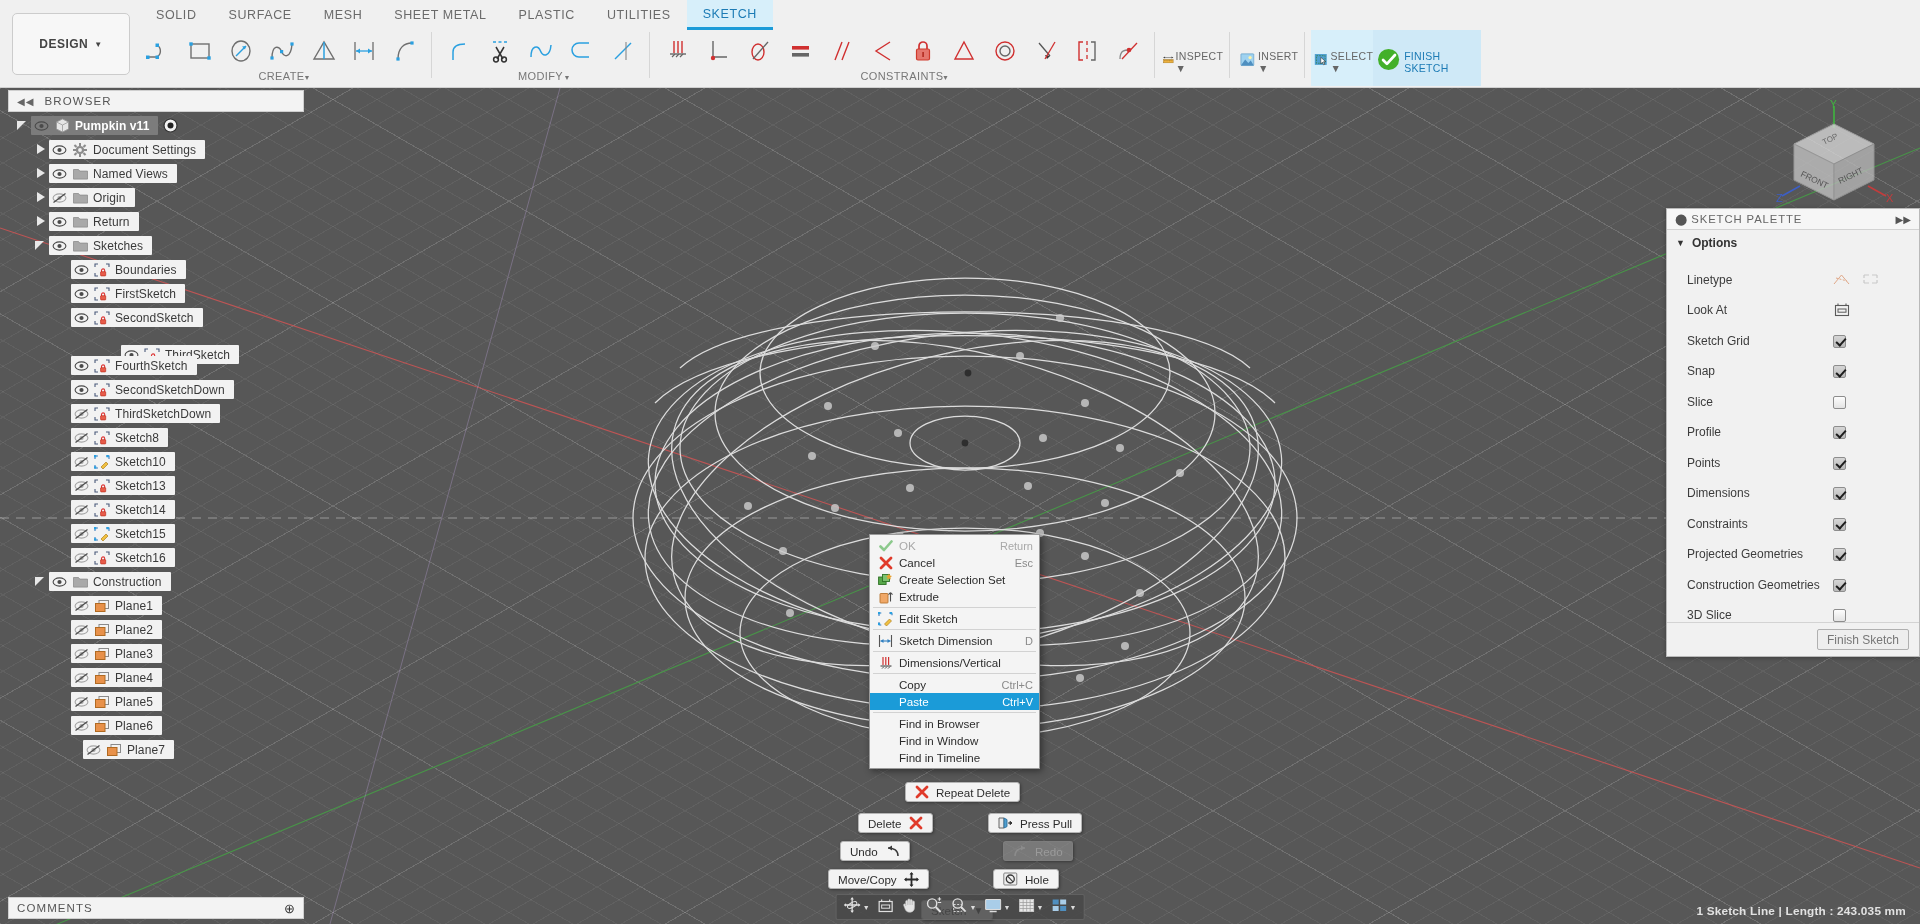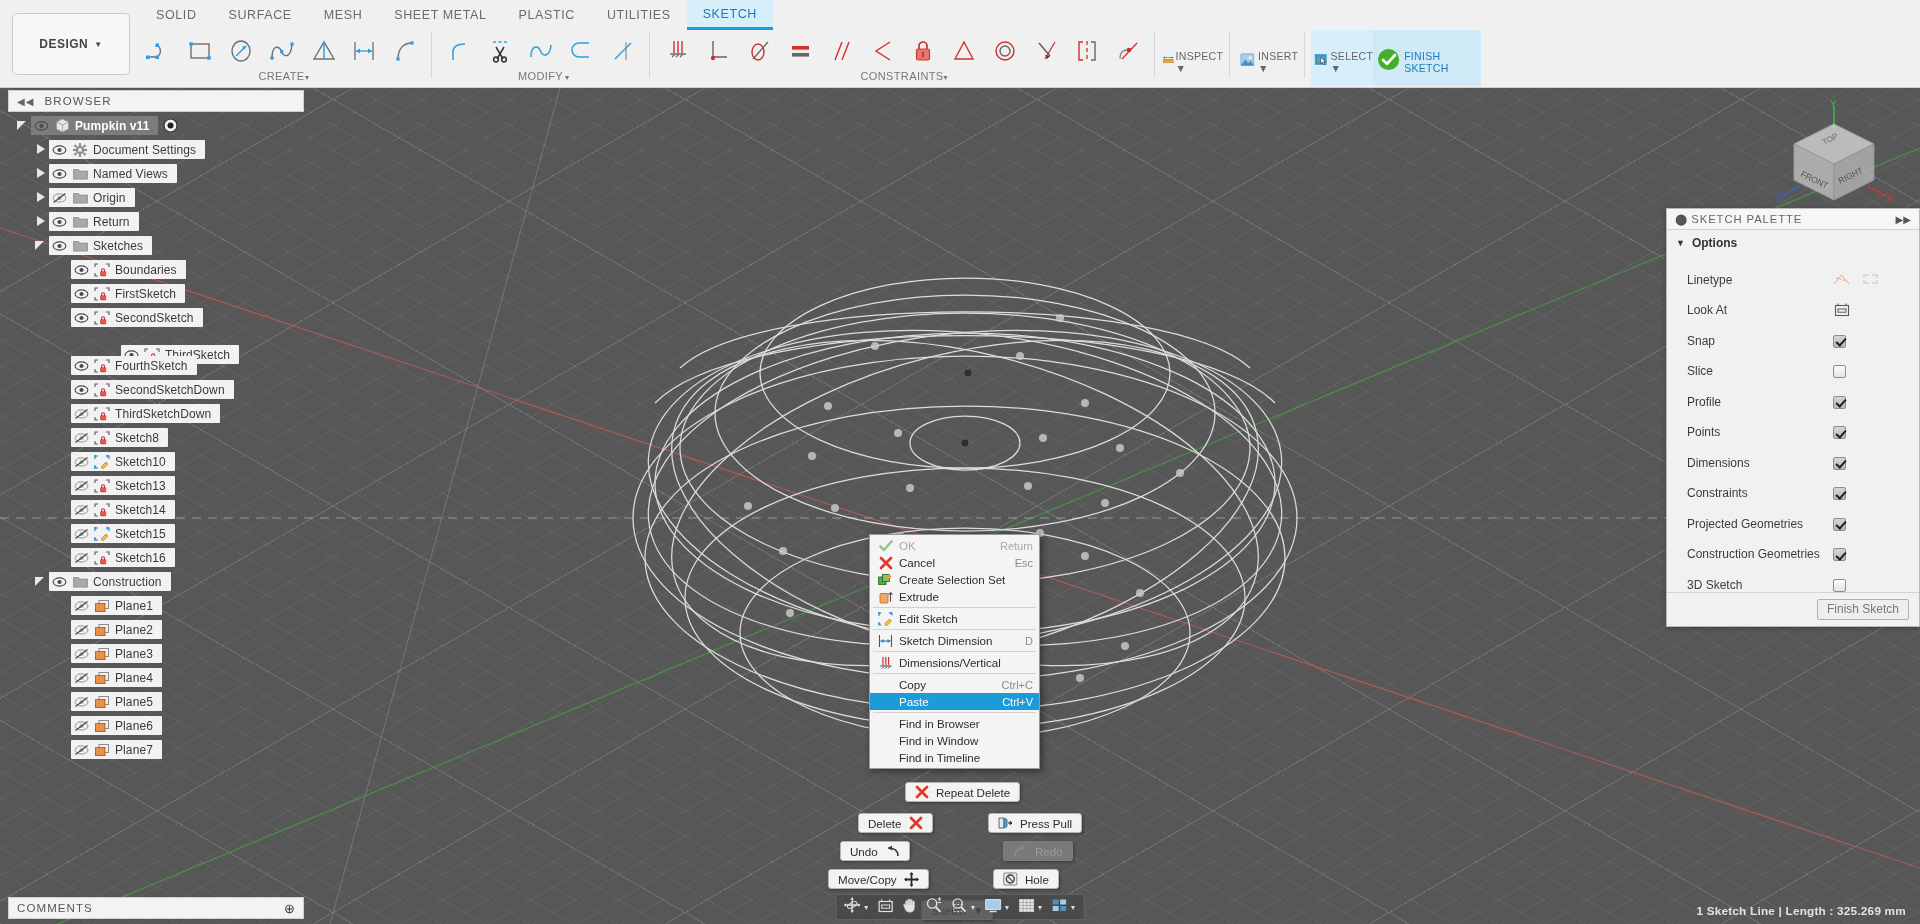--- a/index.html
+++ b/index.html
@@ -920,21 +920,21 @@
             </div>
             <div class="ticon">
               <svg width="16" height="14" viewBox="0 0 16 14">
                 <rect x="5" y="1.5" width="9.5" height="8" fill="none" stroke="#8a8a8a" stroke-width="1"></rect>
                 <rect x="1.5" y="4.5" width="9.5" height="8" fill="#e8914a" stroke="#b06a22" stroke-width="1"></rect>
               </svg>
             </div>
             <span class="tlabel">Plane6</span>
           </div>
         </div>
-        <div class="tnode" style="padding-left: 48px;">
+        <div class="tnode" style="padding-left: 48px; gap: 12px;">
           <div class="arrow"></div>
           <div class="tchip">
             <div class="eye">
               <svg width="15" height="12" viewBox="0 0 15 12">
     <ellipse cx="7.5" cy="6" rx="6.4" ry="4.1" fill="none" stroke="#4a4a4a" stroke-width="1.1" opacity="0.45"></ellipse>
     <circle cx="7.5" cy="6" r="2.1" fill="#4a4a4a" opacity="0.45"></circle>
     <path d="M1.5 10.5 L13.5 1.5" stroke="#4a4a4a" stroke-width="1.2"></path>
   </svg>
             </div>
             <div class="ticon">
@@ -1161,20 +1161,26 @@
             <span style="width: 17px; height: 15px; display: inline-flex; align-items: center; justify-content: center; cursor: pointer;">
               <svg width="16" height="15" viewBox="0 0 16 15">
                 <rect x="1.5" y="3.5" width="13" height="10" fill="none" stroke="#5a5a5a" stroke-width="1.1"></rect>
                 <rect x="4" y="7" width="8" height="3.2" fill="none" stroke="#5a5a5a" stroke-width="1"></rect>
                 <path d="M4 3.5 V1.5 M12 3.5 V1.5" stroke="#5a5a5a" stroke-width="1.1"></path>
               </svg>
             </span>
           </span>
         </div>
         <div class="prow">
+          <span class="plabel">Sketch Grid</span>
+          <span class="pctrl">
+            <span class="cbx on"></span>
+          </span>
+        </div>
+        <div class="prow">
           <span class="plabel">Snap</span>
           <span class="pctrl">
             <span class="cbx on"></span>
           </span>
         </div>
         <div class="prow">
           <span class="plabel">Slice</span>
           <span class="pctrl">
             <span class="cbx"></span>
           </span>
@@ -1209,21 +1215,21 @@
             <span class="cbx on"></span>
           </span>
         </div>
         <div class="prow">
           <span class="plabel">Construction Geometries</span>
           <span class="pctrl">
             <span class="cbx on"></span>
           </span>
         </div>
         <div class="prow">
-          <span class="plabel">3D Sketch</span>
+          <span class="plabel">3D Slice</span>
           <span class="pctrl">
             <span class="cbx"></span>
           </span>
         </div>
       </div>
     <div id="pal-foot">
       <div id="finish-sk">Finish Sketch</div>
     </div>
   </div>
 
@@ -1307,14 +1313,14 @@
         <span><svg width="16" height="15" viewBox="0 0 16 15">
             <rect x="1" y="1.5" width="6" height="5" fill="#4f8fc0"></rect>
             <rect x="8.5" y="1.5" width="6" height="5" fill="#a9cde8"></rect>
             <rect x="1" y="8" width="6" height="5" fill="#a9cde8"></rect>
             <rect x="8.5" y="8" width="6" height="5" fill="#4f8fc0"></rect>
           </svg></span>
         <span class="ncar">▼</span>
       </div>
     </div>
 
-  <div id="status">1 Sketch Line | Length : 325.269 mm</div>
+  <div id="status">1 Sketch Line | Length : 243.035 mm</div>
 </div>
 
 </body></html>

